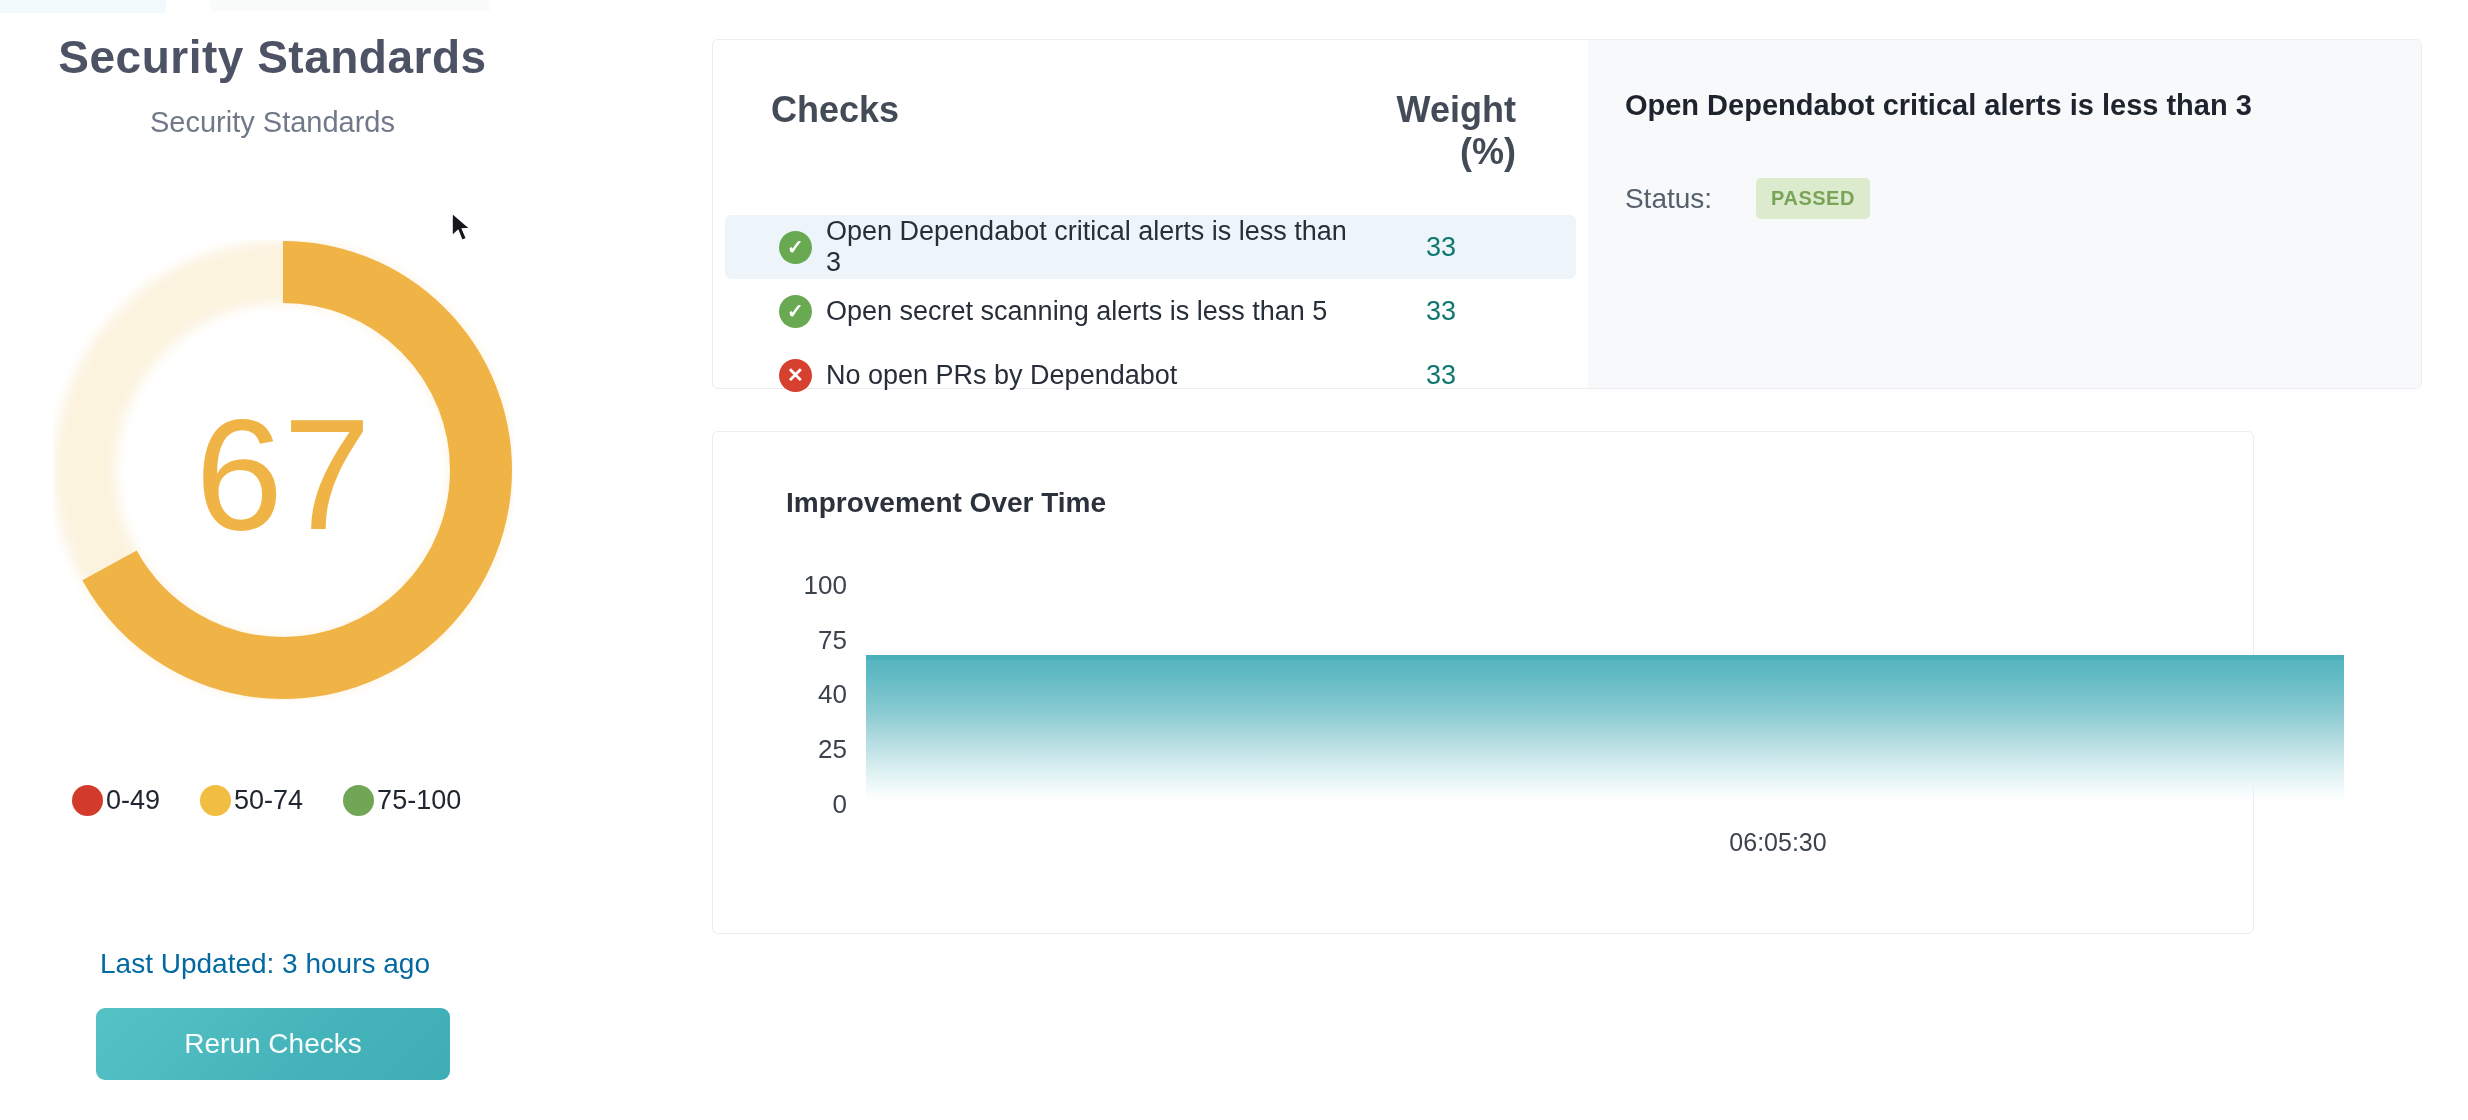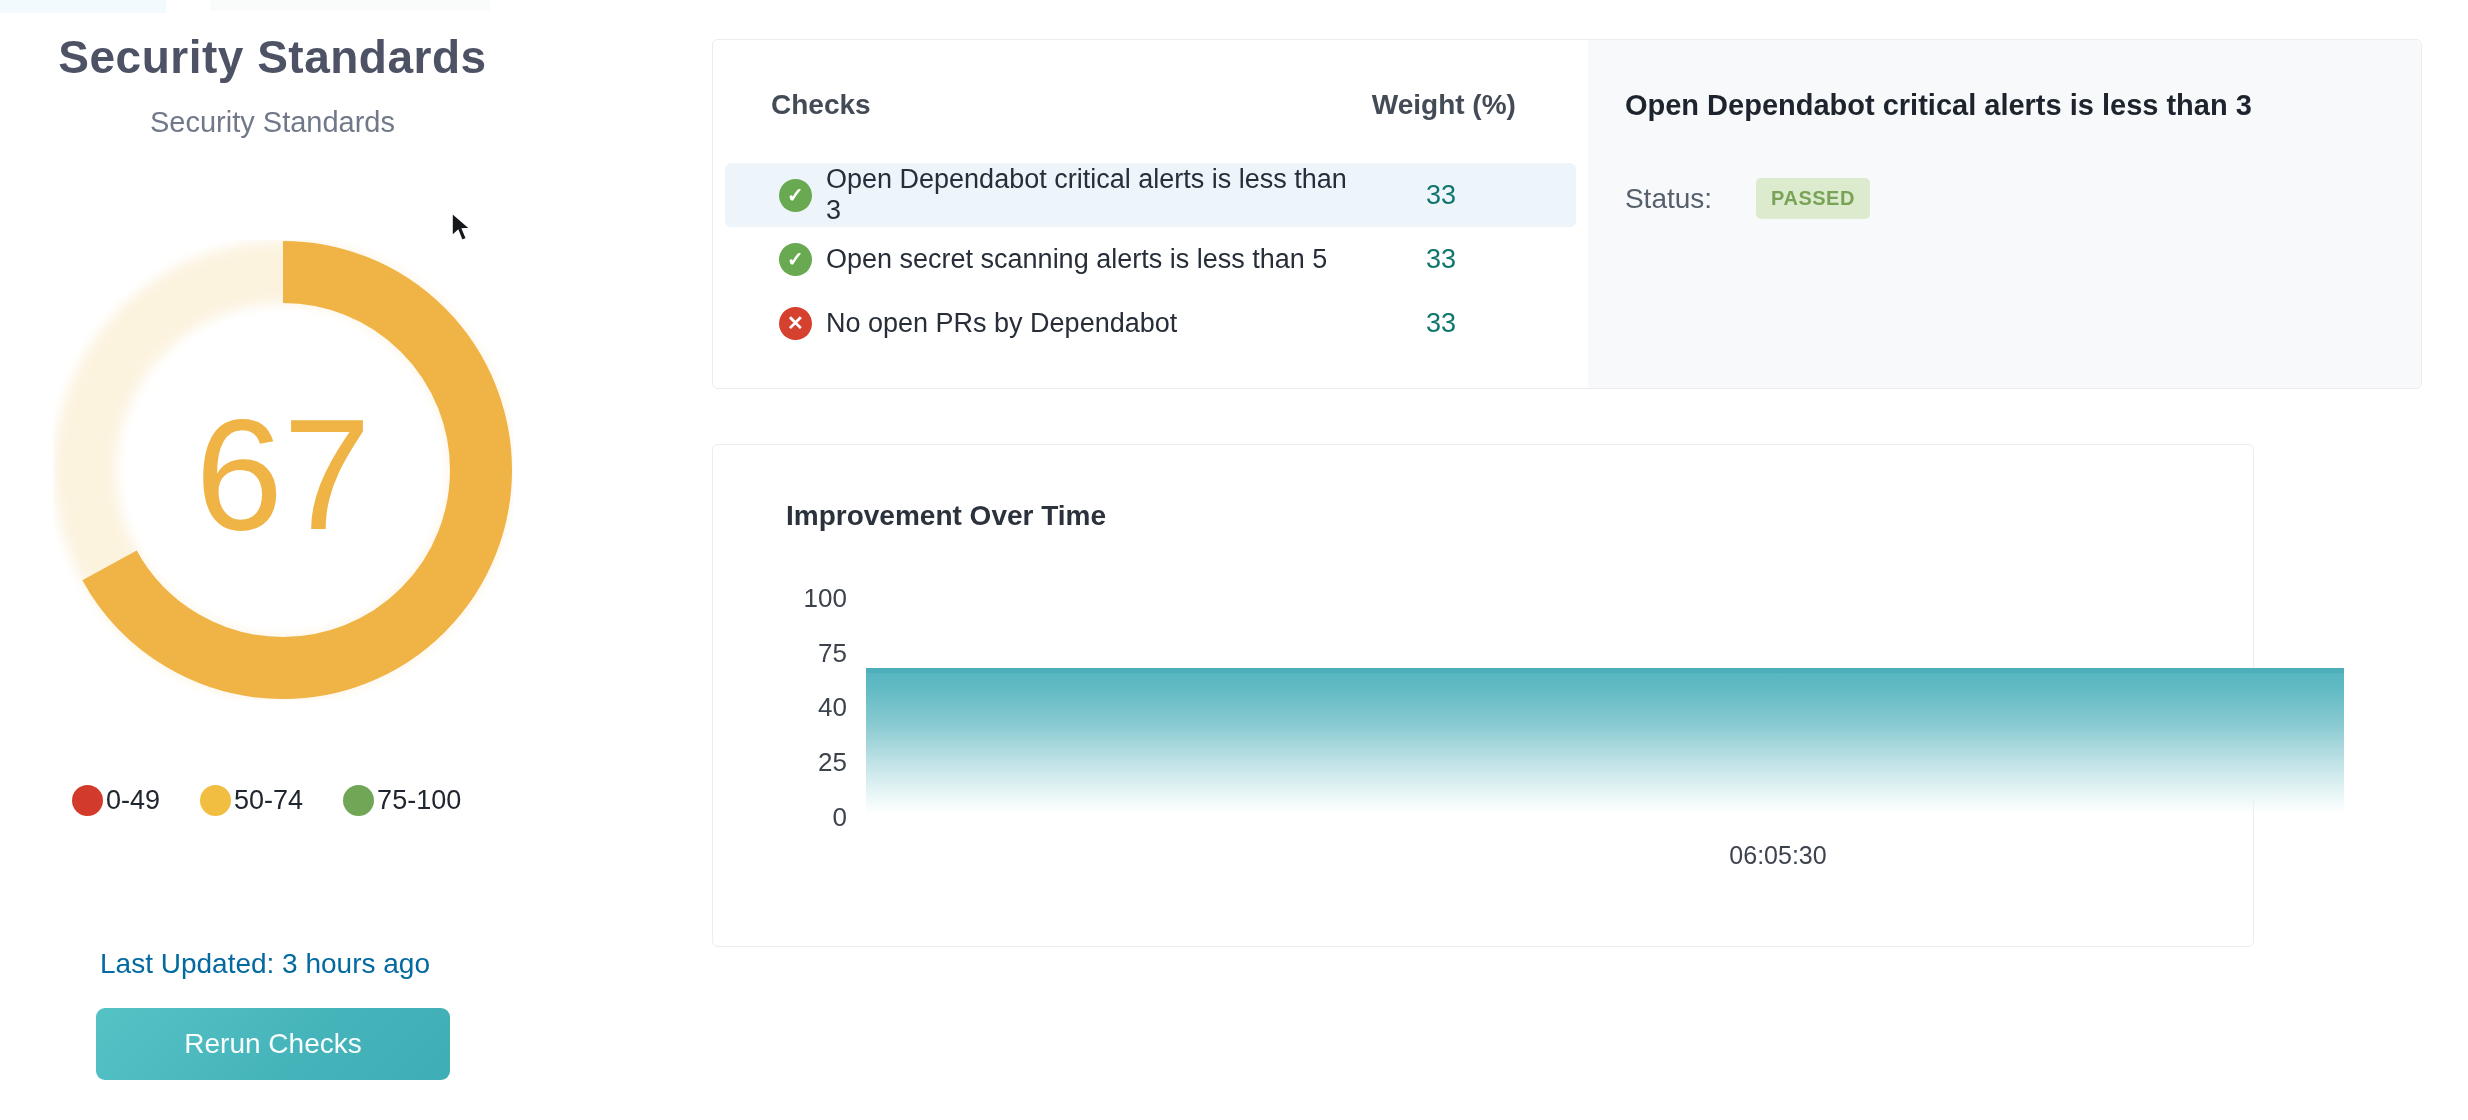--- a/index.html
+++ b/index.html
@@ -49,21 +49,21 @@
     color: rgba(255,255,255,0.96); font-size: 28px; font-family: inherit;
   }
 
   
   .card { position: absolute; background: #fff; border: 1px solid #ececf0; border-radius: 6px; }
   .card-checks { left: 712px; top: 39px; width: 1710px; height: 350px; display: flex; }
 
   .checks-left { width: 876px; height: 100%; padding-top: 49px; position: relative; }
   .checks-header {
     display: flex; align-items: flex-start; padding: 0 72px 0 58px;
-    font-size: 28px; font-weight: 600; color: #434b57;
+    font-size: 36px; font-weight: 600; color: #434b57;
   }
   .checks-header .spacer { flex: 1; }
   .col-weight-head { width: 150px; text-align: right; }
 
   .checks-rows { margin-top: 42px; }
   .check-row {
     height: 64px; margin: 0 12px; border-radius: 6px;
     display: flex; align-items: center; padding: 0 60px 0 54px; cursor: pointer;
   }
   .check-row.selected { background: #edf5fa; }
@@ -84,21 +84,21 @@
   .detail-title { font-size: 29px; font-weight: bold; color: #1e242e; }
   .detail-status { margin-top: 56px; display: flex; align-items: center; gap: 24px; }
   .status-label { font-size: 28px; color: #565f6c; }
   .status-badge {
     margin-left: 22px; padding: 9px 15px; border-radius: 5px;
     background: #dcebcd; color: #79a458; font-size: 20px; font-weight: 600;
     letter-spacing: .5px;
   }
 
   
-  .card-chart { left: 712px; top: 444px; width: 1542px; height: 503px; }
+  .card-chart { left: 712px; top: 431px; width: 1542px; height: 503px; }
   .chart-title { position: absolute; left: 73px; top: 55px; font-size: 28px; font-weight: bold; color: #2b323c; }
 
   .y-axis { position: absolute; left: 40px; top: 0; width: 94px; height: 100%; }
   .y-tick { position: absolute; right: 0; width: 100%; text-align: right; font-size: 26px; color: #3c434d; }
   .y-tick:nth-child(1) { top: 138px; }
   .y-tick:nth-child(2) { top: 193px; }
   .y-tick:nth-child(3) { top: 247px; }
   .y-tick:nth-child(4) { top: 302px; }
   .y-tick:nth-child(5) { top: 357px; }
 

